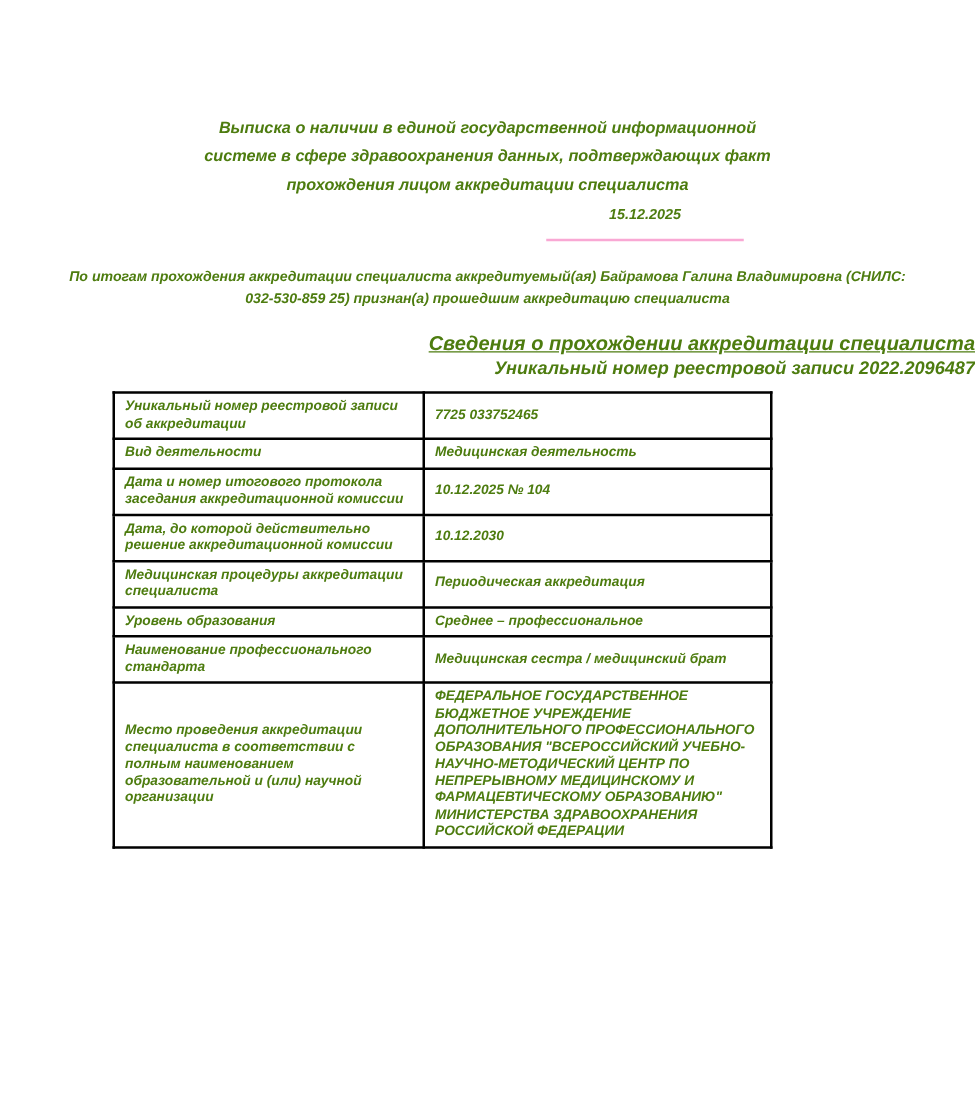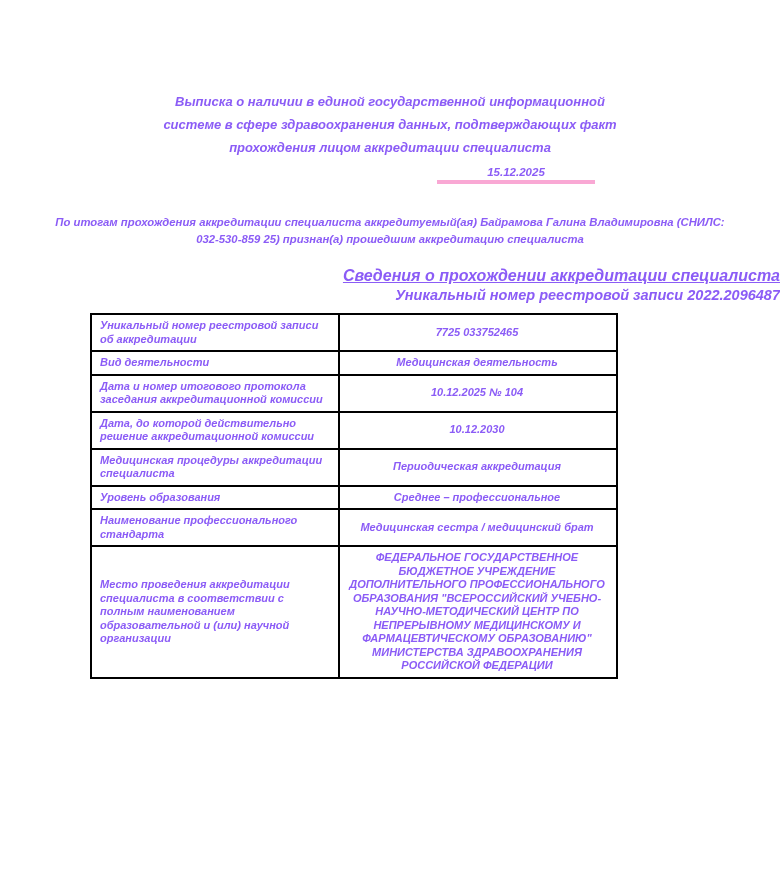--- a/index.html
+++ b/index.html
@@ -5,21 +5,21 @@
   html, body {
     margin: 0;
     padding: 0;
     background: #ffffff;
   }
   .page {
     position: relative;
     width: 780px;
     height: 890px;
     background: #ffffff;
-    color: #8b5cf6;
+    color: #4d7c0f;
     font-family: "Liberation Sans", sans-serif;
     font-weight: bold;
     font-style: italic;
     overflow: hidden;
   }
   .doc-title {
     position: absolute;
     top: 90px;
     left: 0;
     right: 0;
@@ -29,22 +29,22 @@
   }
   .date-block {
     position: absolute;
     top: 166px;
     left: 437px;
     width: 158px;
     text-align: center;
     font-size: 11.5px;
   }
   .date-value {
-    padding-bottom: 2px;
-    border-bottom: 4px solid #f9a8d4;
+    padding-bottom: 13px;
+    border-bottom: 2px solid #f9a8d4;
   }
   .date-caption {
     padding-top: 2px;
   }
   .intro {
     position: absolute;
     top: 214px;
     left: 40px;
     right: 40px;
     text-align: center;
@@ -82,21 +82,20 @@
     line-height: 13.5px;
     vertical-align: middle;
     padding: 4px 10px 4px 8px;
     word-wrap: break-word;
   }
   td.label-cell {
     width: 228px;
   }
   td.value-cell {
     padding-left: 10px;
-    text-align: center;
   }
 </style>
 </head>
 <body>
 
 <div class="page">
 
   <div class="doc-title">
     <div>Выписка о наличии в единой государственной информационной</div>
     <div>системе в сфере здравоохранения данных, подтверждающих факт</div>

